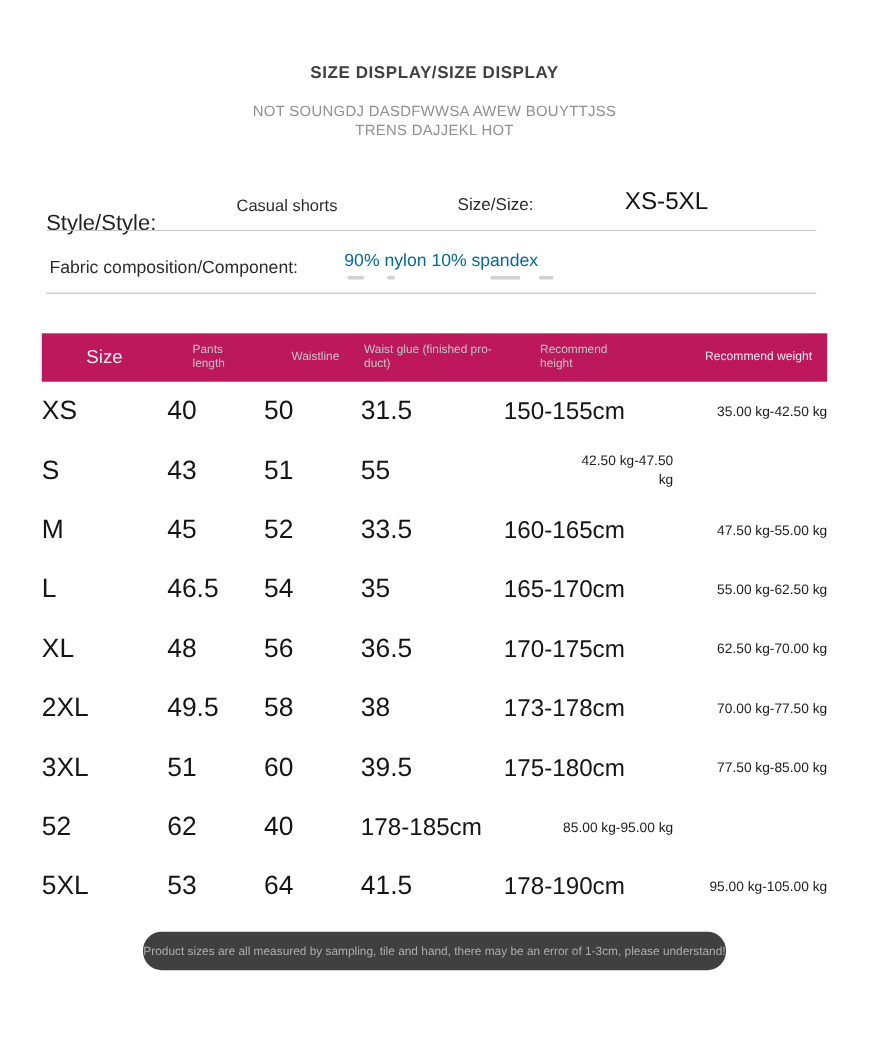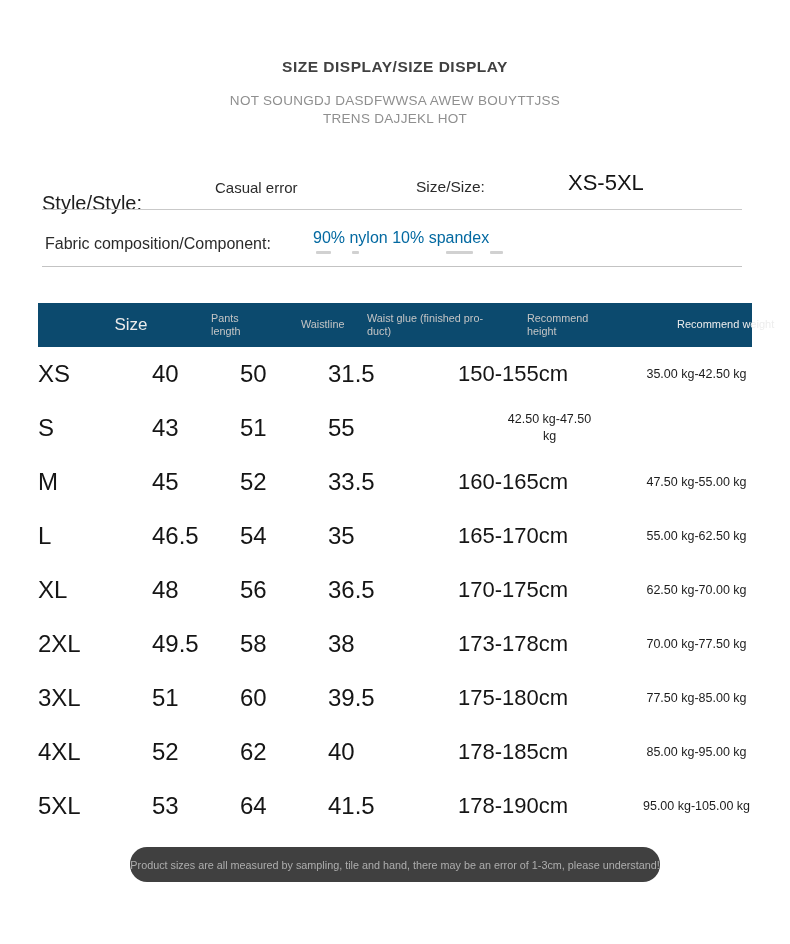--- a/index.html
+++ b/index.html
@@ -34,55 +34,55 @@
   .fabric-value { top:229px; left:313px; font-size:16px; color:#0369a1; }
 
   .artifact { top:251px; height:3px; background:#c2c2c2; opacity:0.75; border-radius:1px; }
 
   .size-table { left:38px; top:303px; width:714px; }
   .grid-cols {
     display:grid;
     grid-template-columns:114px 88px 88px 130px 154px 140px;
     align-items:center;
   }
-  .thead { height:44px; background:#0c4a6e;padding-left:36px; }
+  .thead { height:44px; background:#be185d; }
   .th { font-size:10.8px; color:#c5c5c5; line-height:1.22; white-space:pre-line; }
   .th-size   { font-size:17px; color:#ebebeb; text-align:center; }
   .th-pants  { padding-left:23px; }
   .th-waist  { padding-left:25px; }
   .th-glue   { padding-left:3px;  }
   .th-height { padding-left:33px; }
   .th-weight { padding-left:29px; font-size:11px; color:#ededed; }
 
   .trow { height:54px; }
   .td { text-align:left; font-size:24px; color:#151515; }
   .td-height { font-size:22px; }
   .td-weight {
-    font-size:12.5px; color:#1c1c1c; text-align:center; padding-left:29px;
+    font-size:12.5px; color:#1c1c1c; text-align:right; padding-left:29px;
     line-height:1.35; white-space:pre-line;
   }
 
   .footer-note {
     top:847px; left:130px; width:530px; height:35px;
     background:#404040; border-radius:17px;
     display:flex; align-items:center; justify-content:center;
     font-size:10.8px; color:#adadad; white-space:nowrap;
   }
 </style>
 </head>
 <body>
 
 <div class="page">
 
   <div class="abs subtitle">NOT SOUNGDJ DASDFWWSA AWEW BOUYTTJSS
 TRENS DAJJEKL HOT</div>
   <div class="abs title">SIZE DISPLAY/SIZE DISPLAY</div>
 
   <span class="abs style-label">Style/Style:</span>
-  <span class="abs style-value">Casual error</span>
+  <span class="abs style-value">Casual shorts</span>
   <span class="abs size-label">Size/Size:</span>
   <span class="abs size-value">XS-5XL</span>
 
   <div class="abs divider divider-1"></div>
 
   <span class="abs fabric-label">Fabric composition/Component:</span>
   <span class="abs fabric-value">90% nylon 10% spandex</span>
 
   <div class="abs artifact" style="left:316px; width:15px;"></div>
   <div class="abs artifact" style="left:352px; width:7px;"></div>
@@ -154,21 +154,20 @@
   </div>
         <div class="trow grid-cols">
     <div class="td">3XL</div>
     <div class="td">51</div>
     <div class="td">60</div>
     <div class="td">39.5</div>
     <div class="td td-height">175-180cm</div>
     <div class="td td-weight">77.50 kg-85.00 kg</div>
   </div>
         <div class="trow grid-cols">
-    <div class="td">4XL</div>
     <div class="td">52</div>
     <div class="td">62</div>
     <div class="td">40</div>
     <div class="td td-height">178-185cm</div>
     <div class="td td-weight">85.00 kg-95.00 kg</div>
   </div>
         <div class="trow grid-cols">
     <div class="td">5XL</div>
     <div class="td">53</div>
     <div class="td">64</div>

